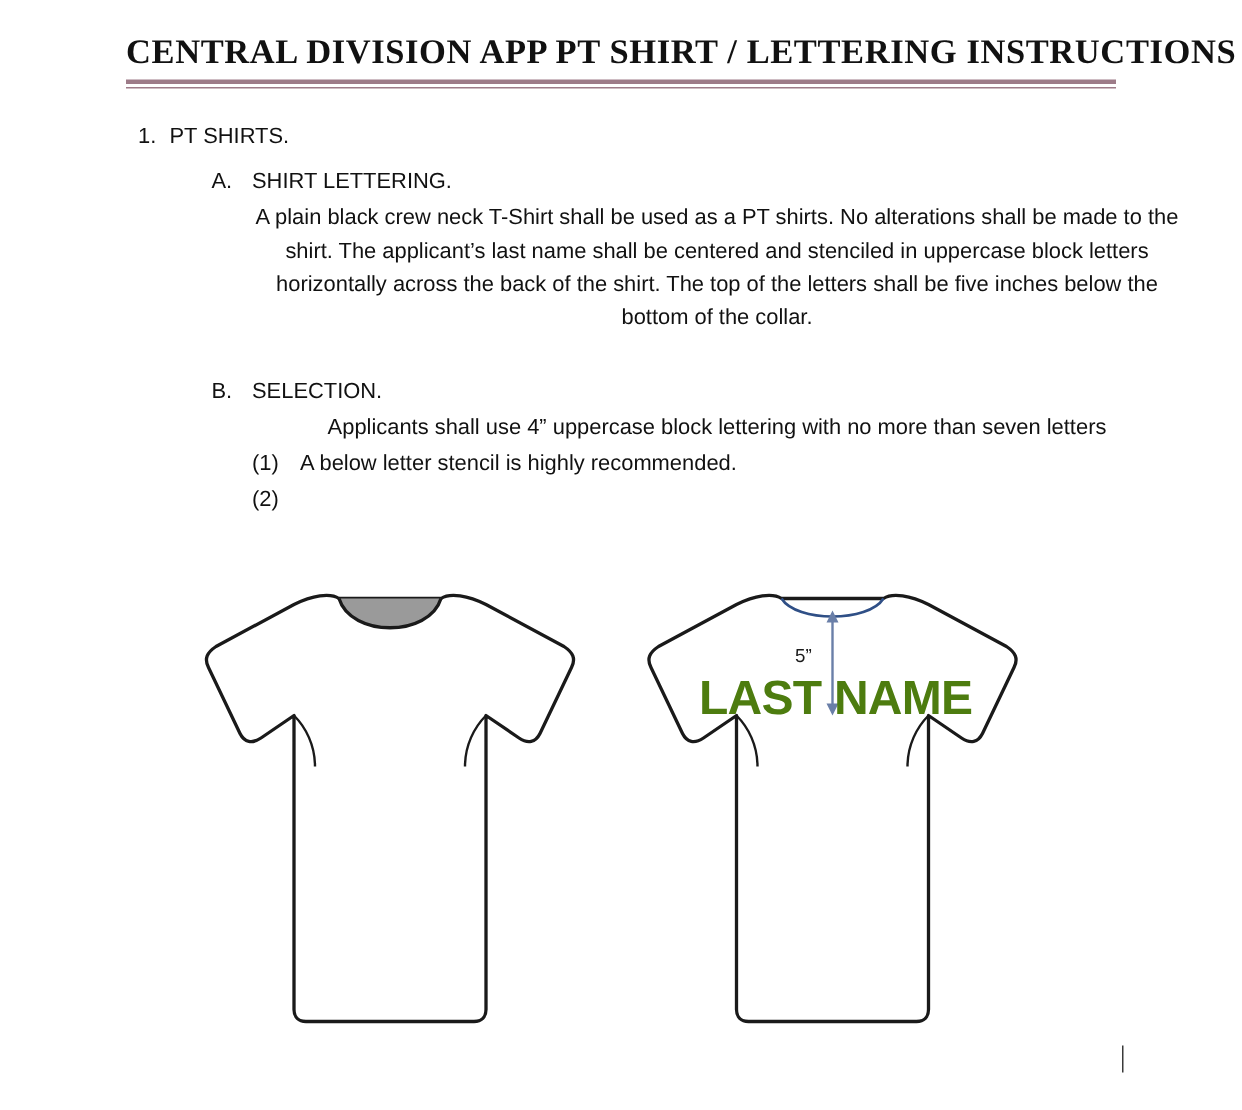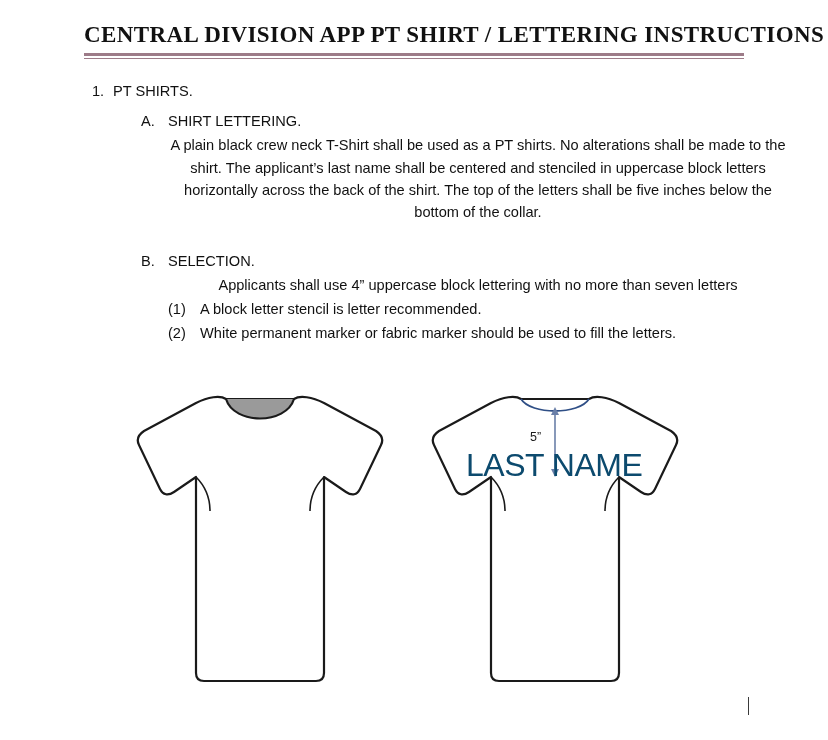--- a/index.html
+++ b/index.html
@@ -105,23 +105,23 @@
   .shirt-svg { display: block; }
   .front-shirt { position: absolute; left: 130px; top: 0; }
   .back-shirt  { position: absolute; left: 425px; top: 0; }
 
   .name-text {
     position: absolute;
     left: 466px;
     top: 447px;
     font-family: "Liberation Sans", sans-serif;
     font-size: 32px;
-    font-weight: normal;
+    font-weight: bold;
     letter-spacing: -0.5px;
-    color: #0c4a6e;
+    color: #4d7c0f;
     white-space: nowrap;
   }
   .measure-label {
     position: absolute;
     left: 530px;
     top: 430px;
     font-size: 12.5px;
     color: #1b1b1b;
   }
   .page-tick {
@@ -160,25 +160,24 @@
     <div class="gap"></div>
 
     
     <div class="lvl2">
       <span class="marker">B.</span>
       <span class="u">SELECTION.</span>
       <div class="para">Applicants shall use 4” uppercase block lettering with no more than seven letters</div>
       <div class="sub-list">
         <div class="sub-item">
           <span class="marker">(1)</span>
-          <span>A block letter stencil is letter recommended.</span>
+          <span>A below letter stencil is highly recommended.</span>
         </div>
         <div class="sub-item">
           <span class="marker">(2)</span>
-          <span>White permanent marker or fabric marker should be used to fill the letters.</span>
         </div>
       </div>
     </div>
   </div>
 
 </div>
 
 <div class="shirts">
 
   <div class="front-shirt">

